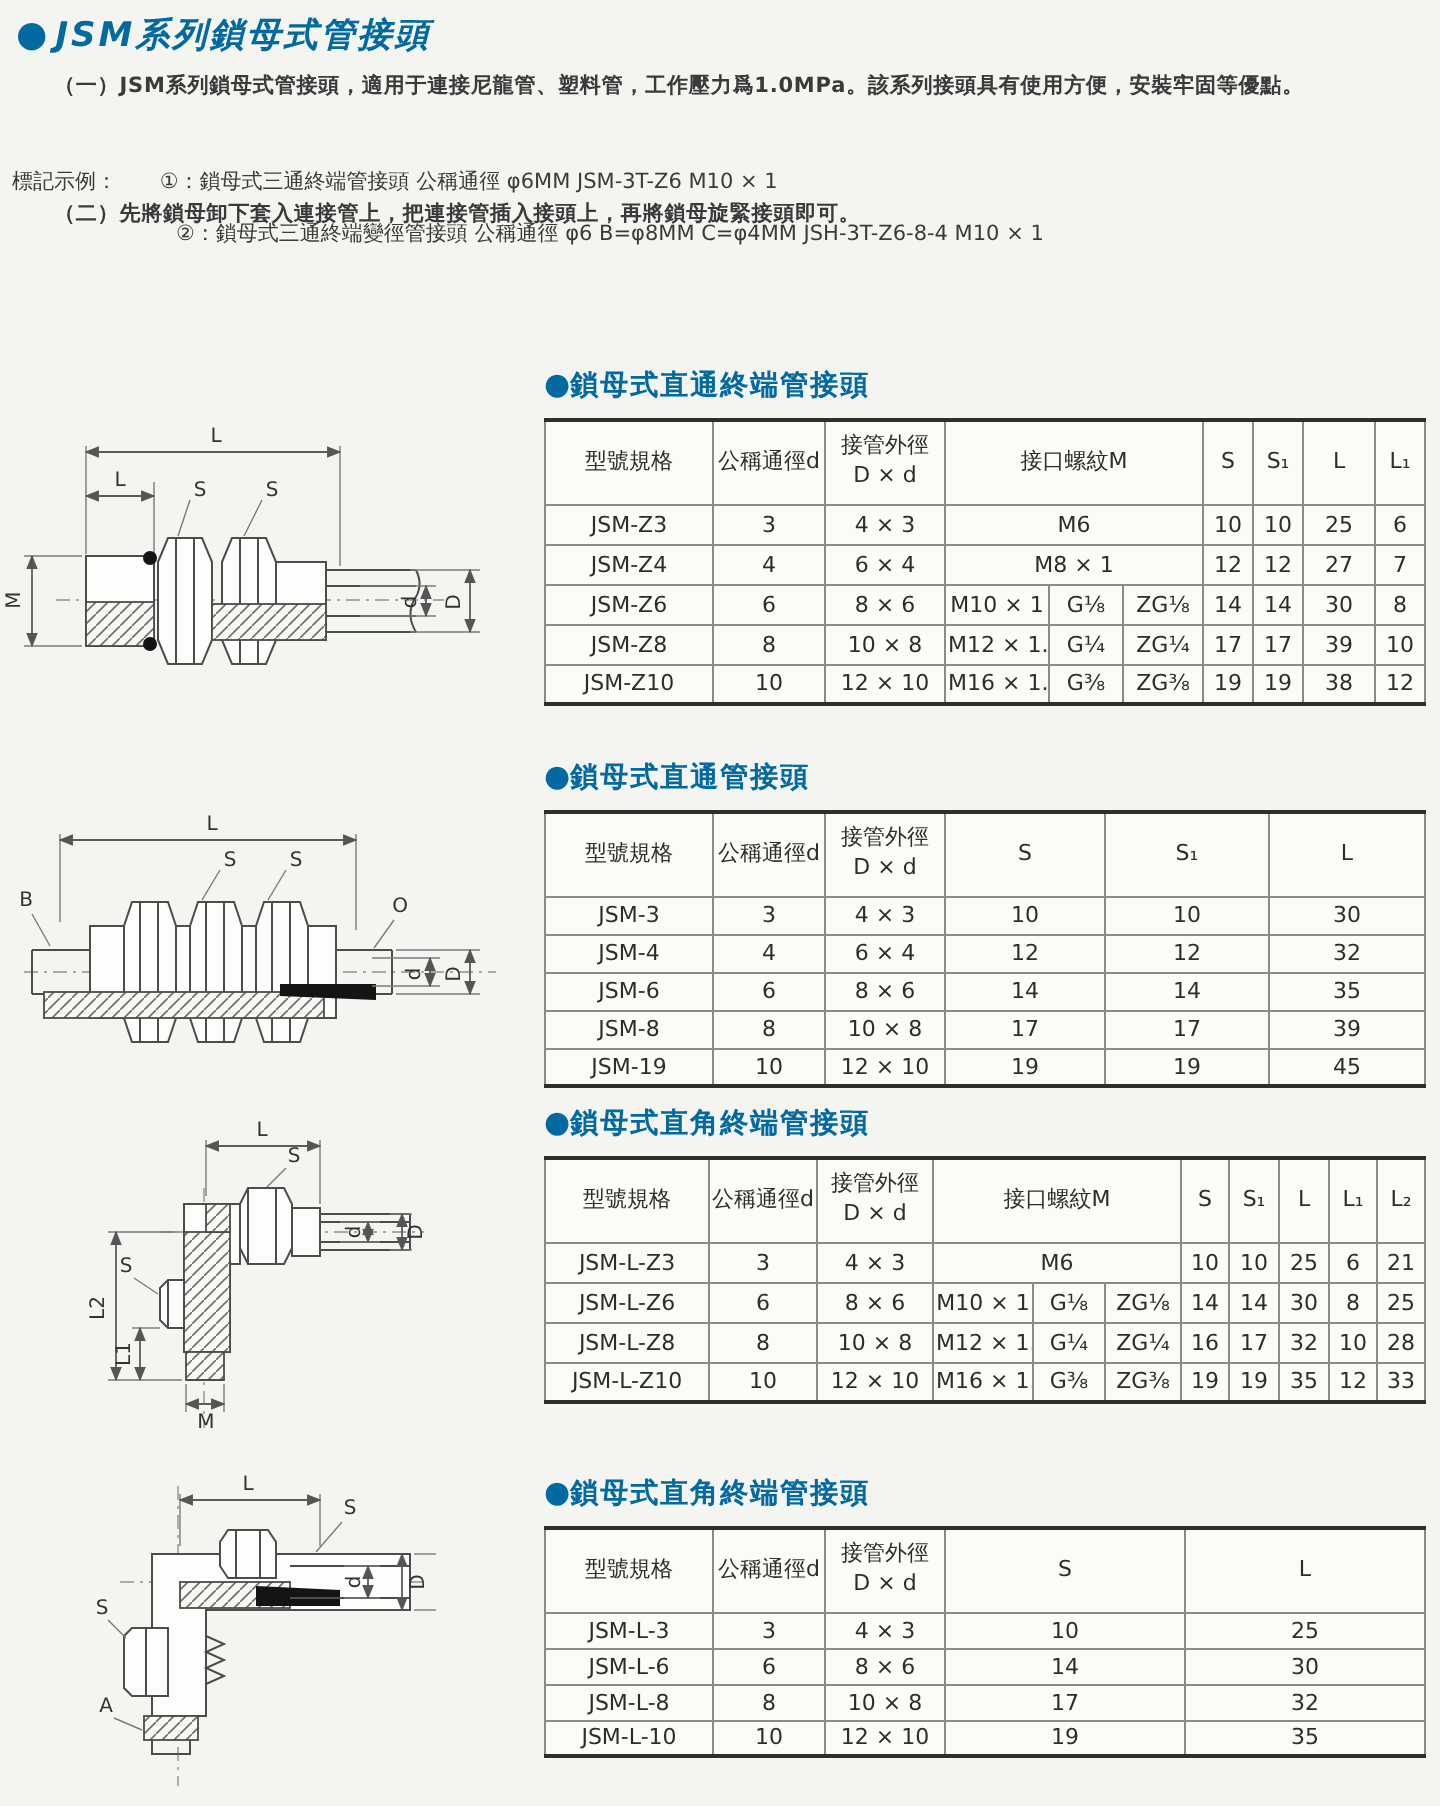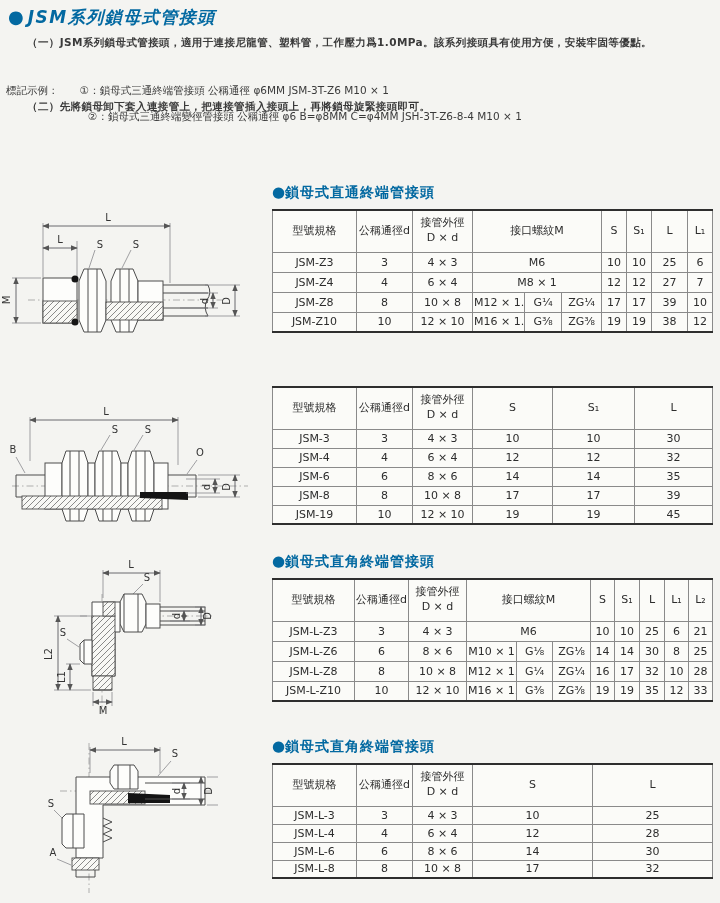--- a/index.html
+++ b/index.html
@@ -158,20 +158,32 @@
             <td>JSM-Z4</td>
             <td>4</td>
             <td>6 × 4</td>
             <td colspan="3">M8 × 1</td>
             <td>12</td>
             <td>12</td>
             <td>27</td>
             <td>7</td>
           </tr>
           <tr>
+            <td>JSM-Z6</td>
+            <td>6</td>
+            <td>8 × 6</td>
+            <td>M10 × 1</td>
+            <td>G¹⁄₈</td>
+            <td>ZG¹⁄₈</td>
+            <td>14</td>
+            <td>14</td>
+            <td>30</td>
+            <td>8</td>
+          </tr>
+          <tr>
             <td>JSM-Z8</td>
             <td>8</td>
             <td>10 × 8</td>
             <td>M12 × 1.25</td>
             <td>G¹⁄₄</td>
             <td>ZG¹⁄₄</td>
             <td>17</td>
             <td>17</td>
             <td>39</td>
             <td>10</td>
@@ -232,20 +244,21 @@
     <line class="ext" x1="186" y1="100" x2="220" y2="100"></line>
       <line class="ext" x1="186" y1="114" x2="220" y2="114"></line>
     <line class="dl" x1="215" y1="100" x2="215" y2="114" marker-start="url(#arr)" marker-end="url(#arr)"></line>
     <text class="lb" text-anchor="middle" transform="translate(210,108) rotate(-90)">d</text>
     <line class="ext" x1="198" y1="96" x2="240" y2="96"></line>
       <line class="ext" x1="198" y1="118" x2="240" y2="118"></line>
     <line class="dl" x1="235" y1="96" x2="235" y2="118" marker-start="url(#arr)" marker-end="url(#arr)"></line>
     <text class="lb" text-anchor="middle" transform="translate(230,108) rotate(-90)">D</text>
   </svg>
   <div class="sec-right">
+    <div class="sec-title"><span class="bullet">●</span><span>鎖母式直通管接頭</span></div>
     <table class="spec">
         <colgroup>
           <col style="width: 84px;">
           <col style="width: 56px;">
           <col style="width: 60px;">
           <col style="width: 80px;">
           <col style="width: 82px;">
           <col style="width: 78px;">
         </colgroup>
         <thead>
@@ -494,36 +507,36 @@
         </thead>
         <tbody>
           <tr>
             <td>JSM-L-3</td>
             <td>3</td>
             <td>4 × 3</td>
             <td>10</td>
             <td>25</td>
           </tr>
           <tr>
-            <td>JSM-L-4</td>
-            <td>4</td>
-            <td>6 × 4</td>
-            <td>12</td>
-            <td>28</td>
-          </tr>
-          <tr>
             <td>JSM-L-6</td>
             <td>6</td>
             <td>8 × 6</td>
             <td>14</td>
             <td>30</td>
           </tr>
           <tr>
             <td>JSM-L-8</td>
             <td>8</td>
             <td>10 × 8</td>
             <td>17</td>
             <td>32</td>
           </tr>
+          <tr>
+            <td>JSM-L-10</td>
+            <td>10</td>
+            <td>12 × 10</td>
+            <td>19</td>
+            <td>35</td>
+          </tr>
         </tbody>
       </table>
   </div>
 </div>
 
 </body></html>

